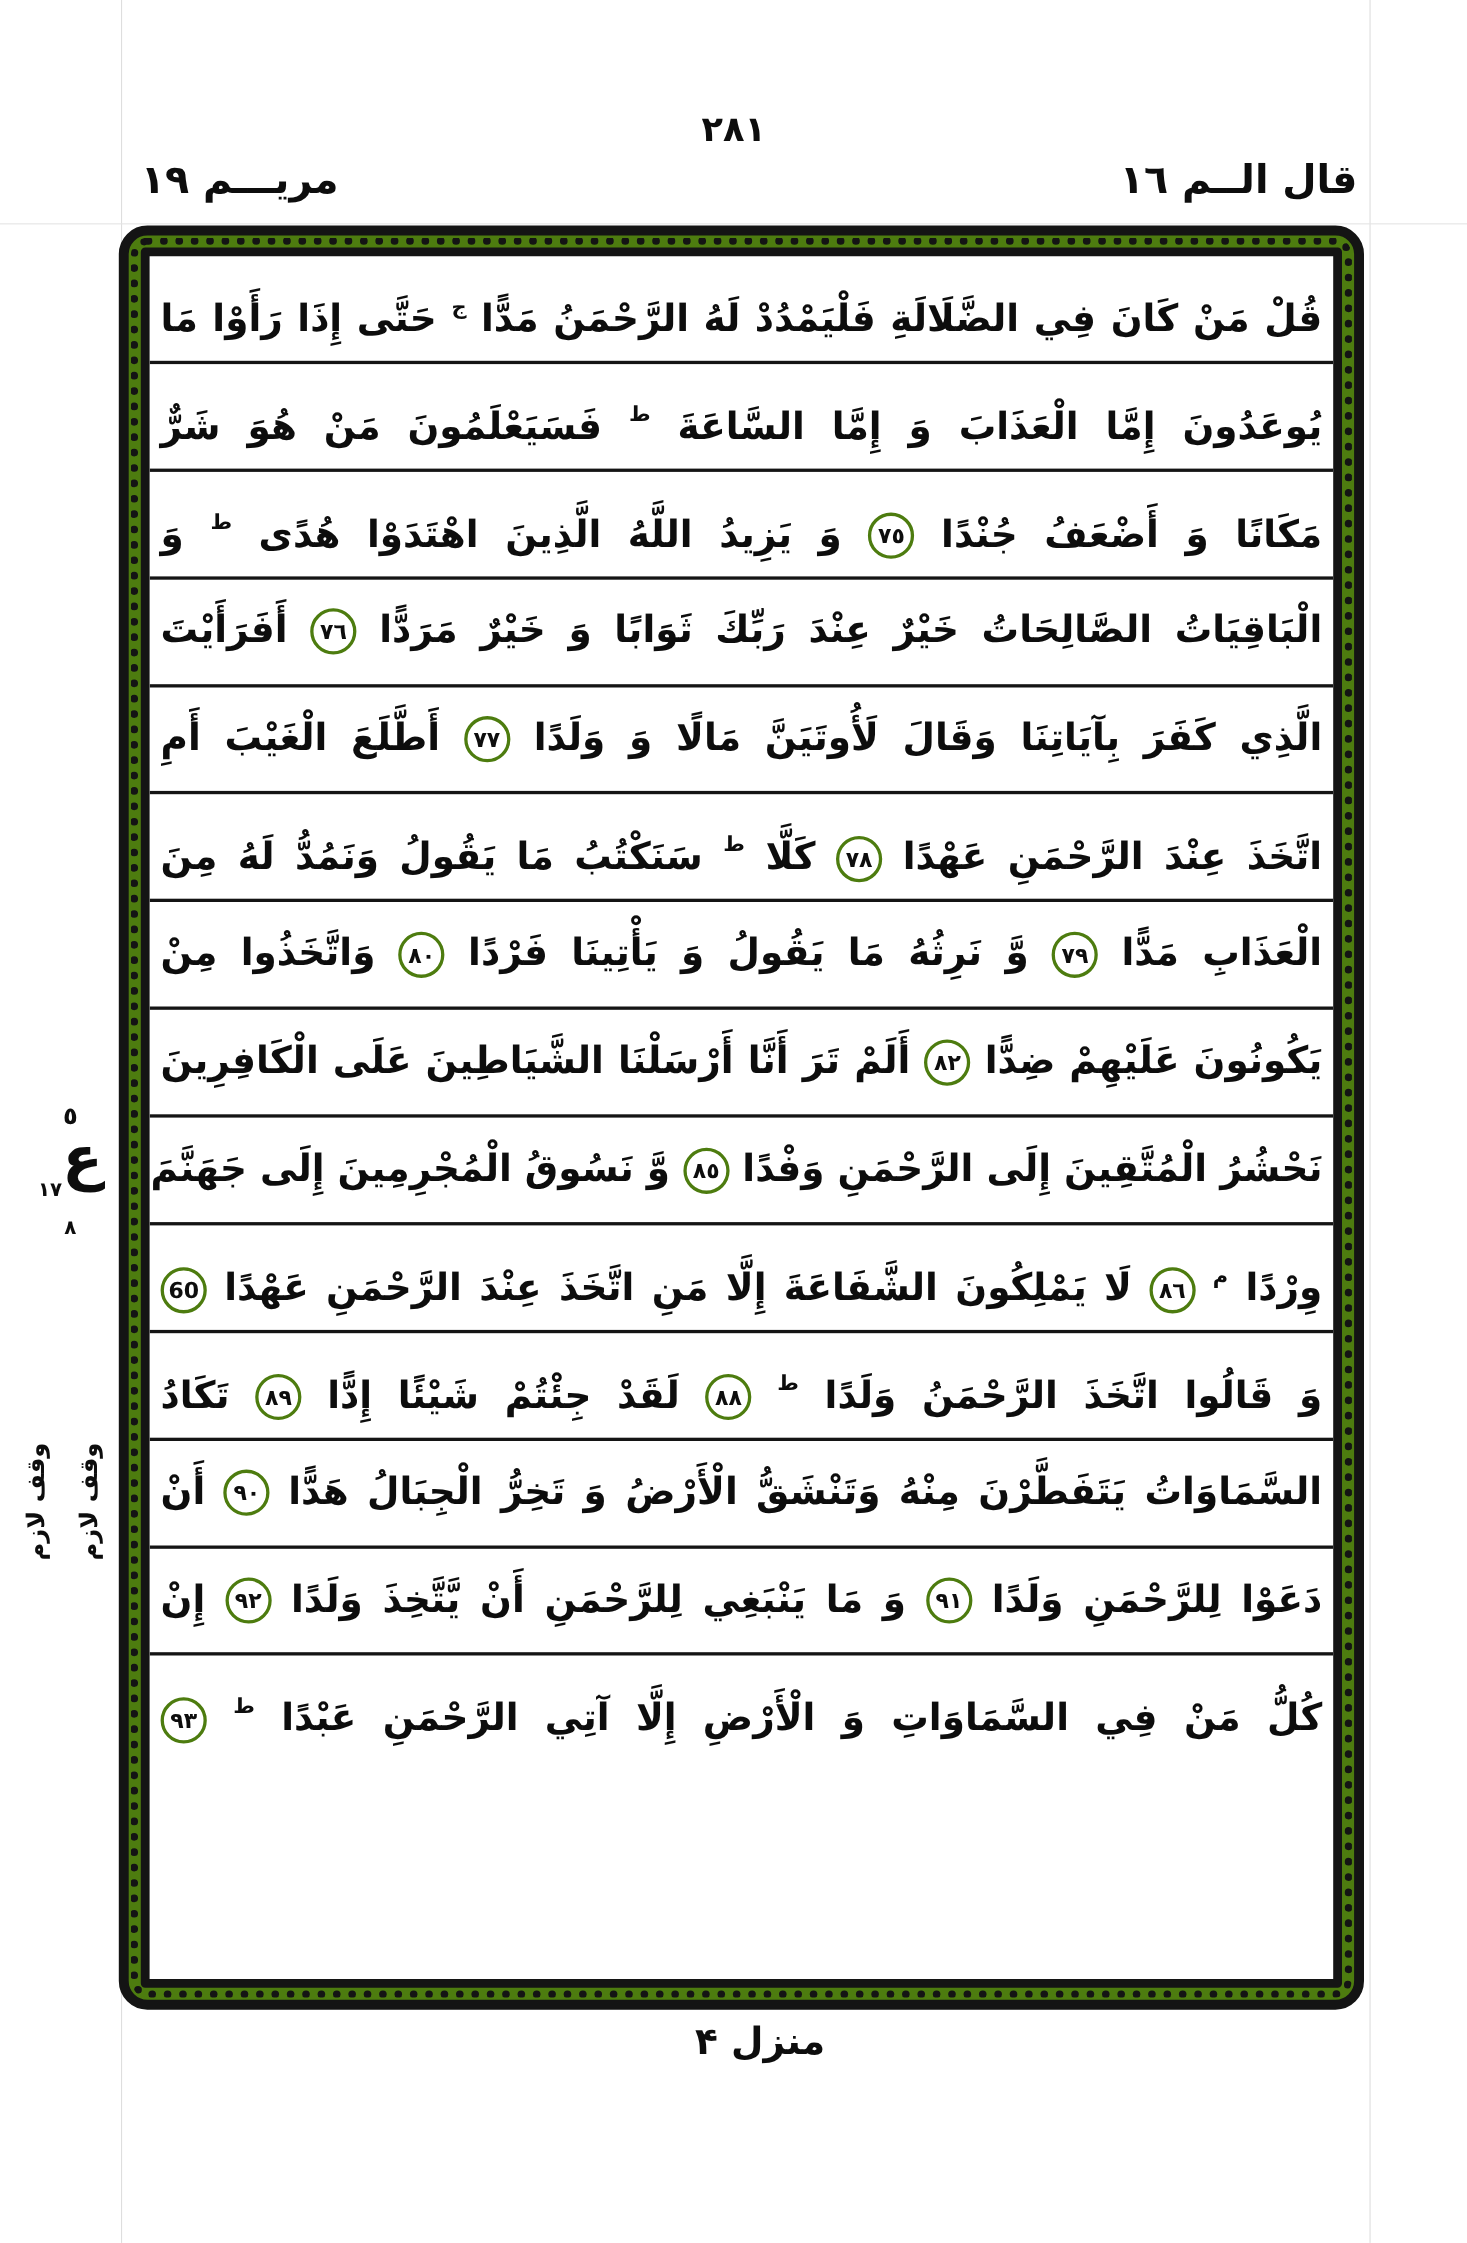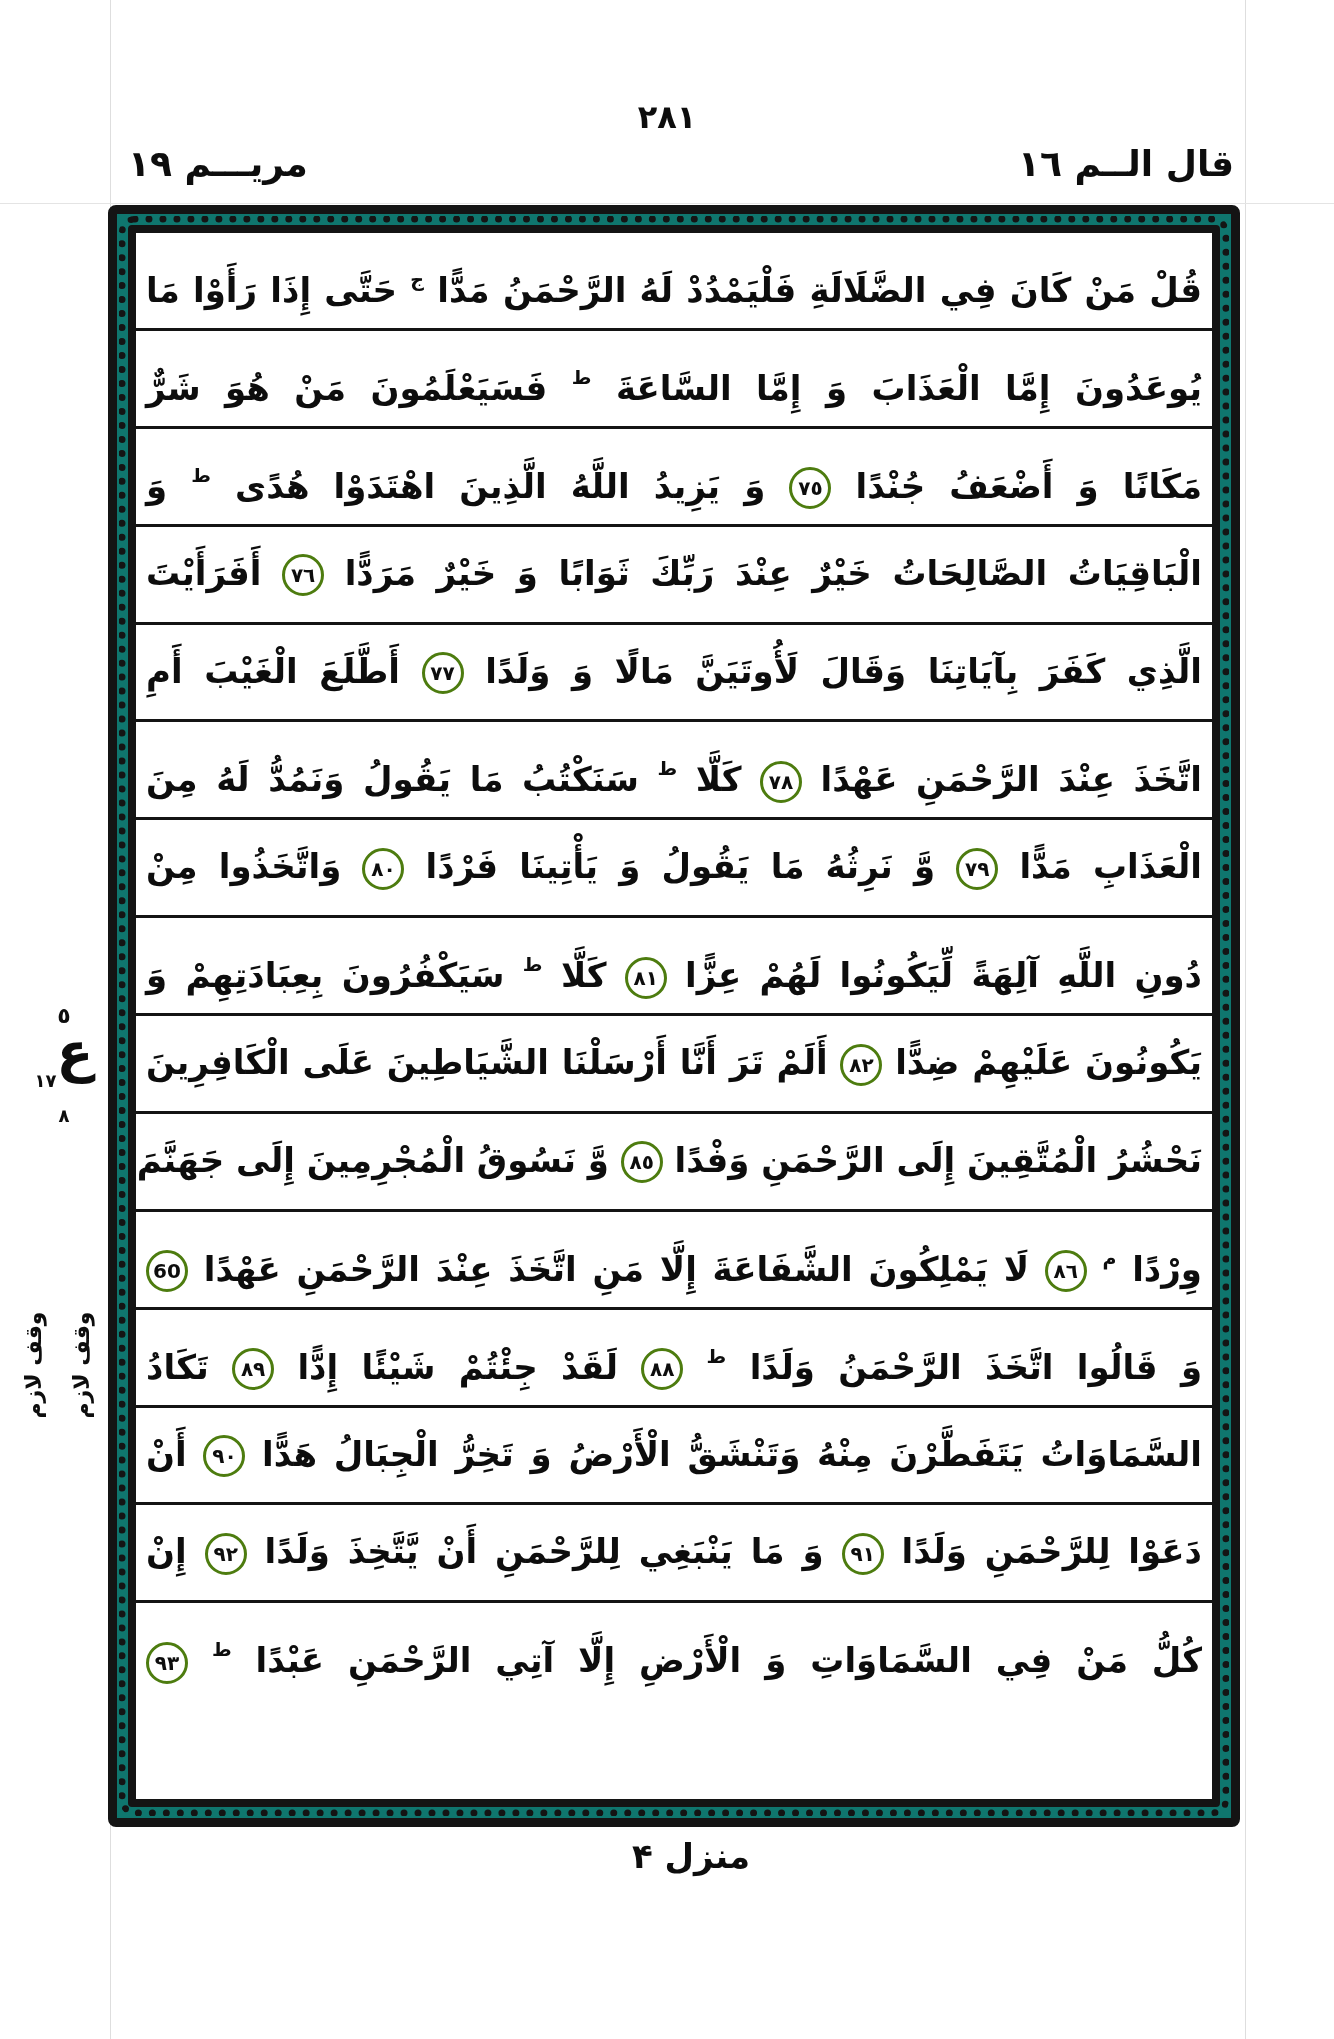--- a/index.html
+++ b/index.html
@@ -15,22 +15,22 @@
 
   
   .hdr{position:absolute;z-index:2;font-weight:bold;white-space:nowrap;direction:rtl;}
   .surah-title{left:128px;top:143px;font-size:36px;}
   .page-number{left:50%;transform:translateX(-50%);top:98px;font-size:32px;letter-spacing:6px;}
   .juz-title{right:100px;top:143px;font-size:36px;}
 
   
   .frame-outer{
     position:absolute;left:108px;top:205px;width:1132px;height:1622px;
-    border:9px solid #141414;border-radius:8px;padding:2px;box-sizing:border-box;z-index:1;
-    background:#0f766e;
+    border:9px solid #141414;border-radius:26px;padding:2px;box-sizing:border-box;z-index:1;
+    background:#4d7c0f;
   }
   .frame-beads{
     width:100%;height:100%;box-sizing:border-box;
     border:7px dotted #141414;border-radius:16px;padding:2px;
   }
   .frame-inner{
     width:100%;height:100%;box-sizing:border-box;
     border:8px solid #141414;border-radius:4px;
     display:grid;grid-template-rows:repeat(16,1fr);overflow:hidden;background:#fff;
   }
@@ -97,21 +97,20 @@
   <div class="frame-beads">
     <div class="frame-inner">
 
     <div class="qline"><span class="run">قُلْ مَنْ كَانَ فِي الضَّلَالَةِ فَلْيَمْدُدْ لَهُ الرَّحْمَنُ مَدًّا</span> <span class="waqf">ج</span> <span class="run">حَتَّى إِذَا رَأَوْا مَا</span></div>
         <div class="qline"><span class="run">يُوعَدُونَ إِمَّا الْعَذَابَ وَ إِمَّا السَّاعَةَ</span> <span class="waqf">ط</span> <span class="run">فَسَيَعْلَمُونَ مَنْ هُوَ شَرٌّ</span></div>
         <div class="qline"><span class="run">مَكَانًا وَ أَضْعَفُ جُنْدًا</span> <span class="ayah">٧٥</span> <span class="run">وَ يَزِيدُ اللَّهُ الَّذِينَ اهْتَدَوْا هُدًى</span> <span class="waqf">ط</span> <span class="run">وَ</span></div>
         <div class="qline"><span class="run">الْبَاقِيَاتُ الصَّالِحَاتُ خَيْرٌ عِنْدَ رَبِّكَ ثَوَابًا وَ خَيْرٌ مَرَدًّا</span> <span class="ayah">٧٦</span> <span class="run">أَفَرَأَيْتَ</span></div>
         <div class="qline"><span class="run">الَّذِي كَفَرَ بِآيَاتِنَا وَقَالَ لَأُوتَيَنَّ مَالًا وَ وَلَدًا</span> <span class="ayah">٧٧</span> <span class="run">أَطَّلَعَ الْغَيْبَ أَمِ</span></div>
         <div class="qline"><span class="run">اتَّخَذَ عِنْدَ الرَّحْمَنِ عَهْدًا</span> <span class="ayah">٧٨</span> <span class="run">كَلَّا</span> <span class="waqf">ط</span> <span class="run">سَنَكْتُبُ مَا يَقُولُ وَنَمُدُّ لَهُ مِنَ</span></div>
         <div class="qline"><span class="run">الْعَذَابِ مَدًّا</span> <span class="ayah">٧٩</span> <span class="run">وَّ نَرِثُهُ مَا يَقُولُ وَ يَأْتِينَا فَرْدًا</span> <span class="ayah">٨٠</span> <span class="run">وَاتَّخَذُوا مِنْ</span></div>
-        <div class="qline"><span class="run">دُونِ اللَّهِ آلِهَةً لِّيَكُونُوا لَهُمْ عِزًّا</span> <span class="ayah">٨١</span> <span class="run">كَلَّا</span> <span class="waqf">ط</span> <span class="run">سَيَكْفُرُونَ بِعِبَادَتِهِمْ وَ</span></div>
         <div class="qline"><span class="run">يَكُونُونَ عَلَيْهِمْ ضِدًّا</span> <span class="ayah">٨٢</span> <span class="run">أَلَمْ تَرَ أَنَّا أَرْسَلْنَا الشَّيَاطِينَ عَلَى الْكَافِرِينَ</span></div>
         <div class="qline"><span class="run">نَحْشُرُ الْمُتَّقِينَ إِلَى الرَّحْمَنِ وَفْدًا</span> <span class="ayah">٨٥</span> <span class="run">وَّ نَسُوقُ الْمُجْرِمِينَ إِلَى جَهَنَّمَ</span></div>
         <div class="qline"><span class="run">وِرْدًا</span> <span class="waqf">م</span> <span class="ayah">٨٦</span> <span class="run">لَا يَمْلِكُونَ الشَّفَاعَةَ إِلَّا مَنِ اتَّخَذَ عِنْدَ الرَّحْمَنِ عَهْدًا</span> <span class="ayah">60</span></div>
         <div class="qline"><span class="run">وَ قَالُوا اتَّخَذَ الرَّحْمَنُ وَلَدًا</span> <span class="waqf">ط</span> <span class="ayah">٨٨</span> <span class="run">لَقَدْ جِئْتُمْ شَيْئًا إِدًّا</span> <span class="ayah">٨٩</span> <span class="run">تَكَادُ</span></div>
         <div class="qline"><span class="run">السَّمَاوَاتُ يَتَفَطَّرْنَ مِنْهُ وَتَنْشَقُّ الْأَرْضُ وَ تَخِرُّ الْجِبَالُ هَدًّا</span> <span class="ayah">٩٠</span> <span class="run">أَنْ</span></div>
         <div class="qline"><span class="run">دَعَوْا لِلرَّحْمَنِ وَلَدًا</span> <span class="ayah">٩١</span> <span class="run">وَ مَا يَنْبَغِي لِلرَّحْمَنِ أَنْ يَّتَّخِذَ وَلَدًا</span> <span class="ayah">٩٢</span> <span class="run">إِنْ</span></div>
         <div class="qline"><span class="run">كُلُّ مَنْ فِي السَّمَاوَاتِ وَ الْأَرْضِ إِلَّا آتِي الرَّحْمَنِ عَبْدًا</span> <span class="waqf">ط</span> <span class="ayah">٩٣</span></div>
       </div>
   </div>
 </div>

